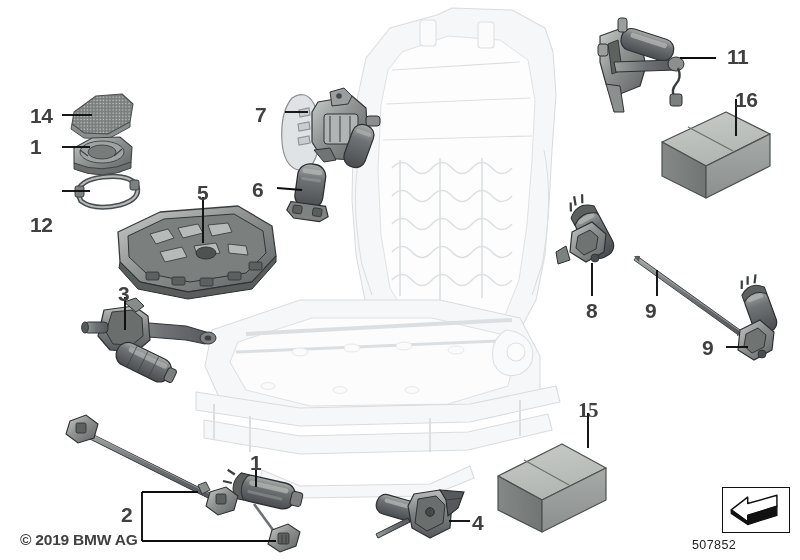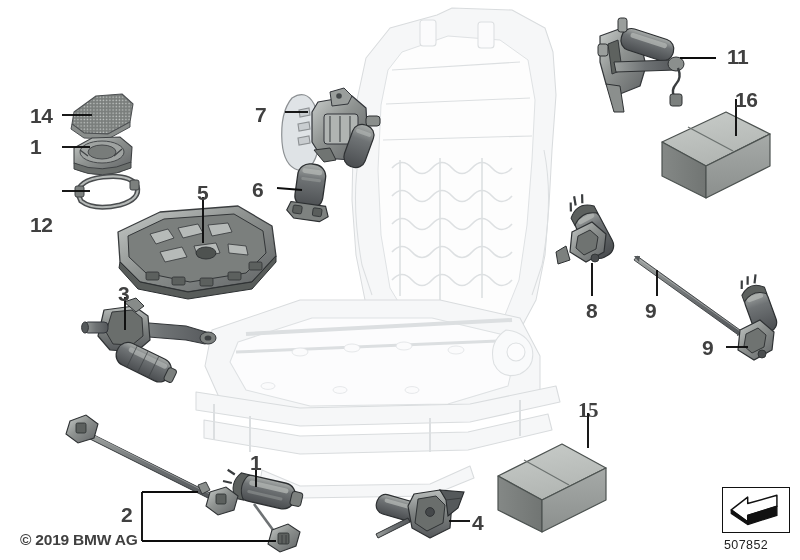--- a/index.html
+++ b/index.html
@@ -11,21 +11,21 @@
   .callout{
     position:absolute;font-family:"Liberation Sans", sans-serif;
     font-weight:bold;color:#404040;line-height:1;white-space:nowrap;
     font-size:21px;letter-spacing:-0.5px;
   }
   .copyright{
     position:absolute;left:20px;top:531px;font-size:15.5px;font-weight:bold;
     color:#404040;font-family:"Liberation Sans", sans-serif;letter-spacing:-0.2px;
   }
   .diagramid{
-    position:absolute;left:724px;top:538px;font-size:12.5px;color:#222;
+    position:absolute;left:692px;top:538px;font-size:12.5px;color:#222;
     font-family:"Liberation Sans", sans-serif;letter-spacing:0.4px;
   }
   .arrowbox{
     position:absolute;left:722px;top:487px;width:68px;height:46px;
     border:1.6px solid #111;background:#fff;box-sizing:border-box;
   }
 </style>
 </head>
 <body>
 

